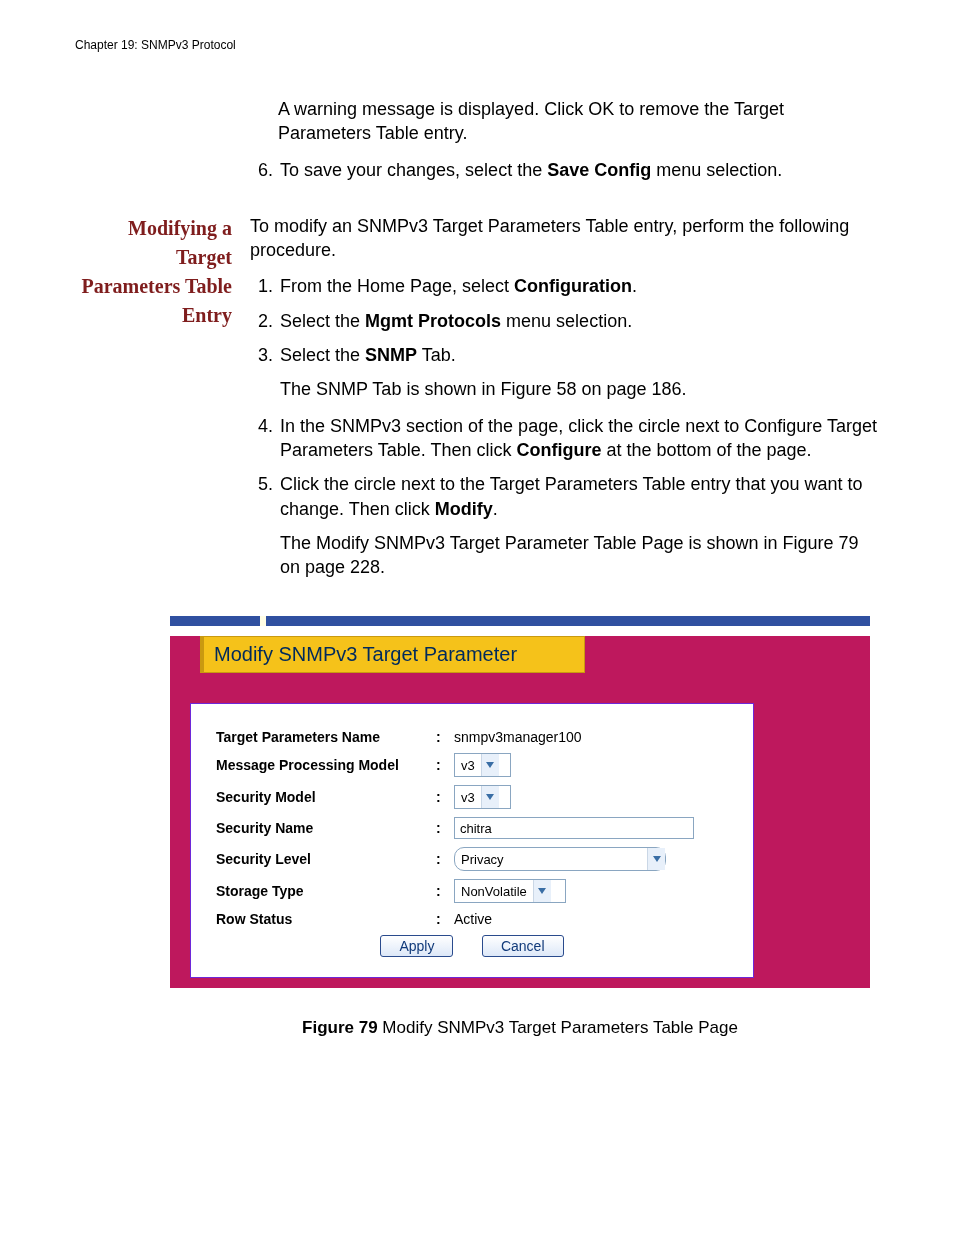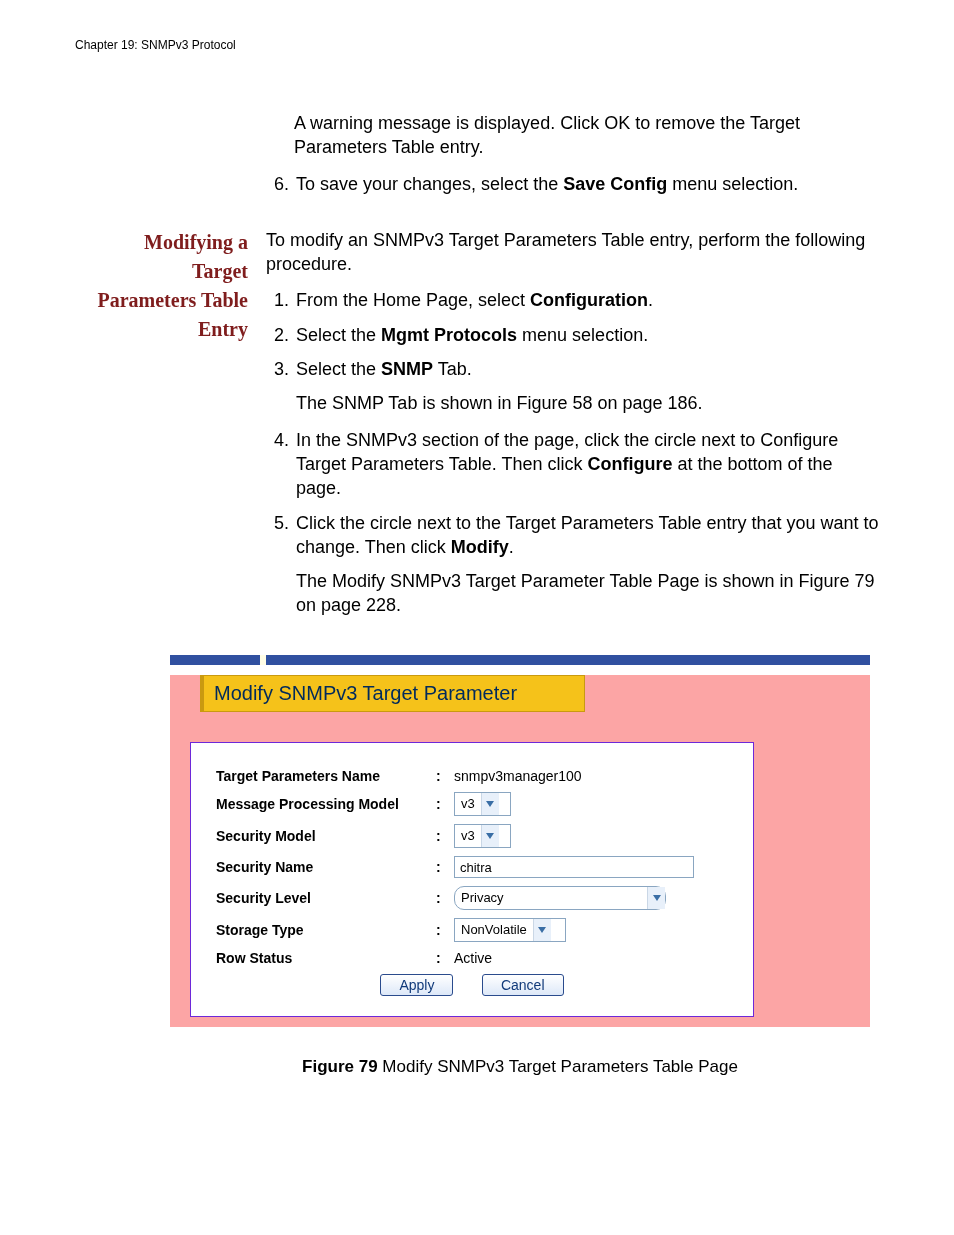--- a/index.html
+++ b/index.html
@@ -12,26 +12,25 @@
   .page {
     width: 954px;
     height: 1235px;
     position: relative;
     box-sizing: border-box;
     padding: 38px 75px 30px 75px;
   }
   .top-header {
     font-size: 12px;
     color: #000;
-    margin-bottom: 59px;
+    margin-bottom: 45px;
   }
   .content-row {
     display: flex;
     align-items: flex-start;
-    margin-left: 16px;
   }
   .side-col {
     width: 175px;
     flex: 0 0 175px;
     text-align: right;
     padding-right: 18px;
     box-sizing: border-box;
   }
   .side-heading {
     font-family: "Palatino Linotype", "Book Antiqua", Georgia, serif;
@@ -72,21 +71,21 @@
   }
   .fig-topbar .blue-seg {
     background: #3050a0;
     flex: 1;
   }
   .fig-topbar .gap {
     width: 6px;
     background: #fffde5;
   }
   .fig-body {
-    background: #fca5a5;
+    background: #be185d;
     padding: 0 6px 10px 0;
   }
   .yellow-banner {
     background: #f5c21a;
     border-left: 4px solid #c99a10;
     border-right: 1px solid #c99a10;
     border-top: 1px solid #c99a10;
     border-bottom: 1px solid #c99a10;
     margin: 10px 0 0 30px;
     width: 385px;

